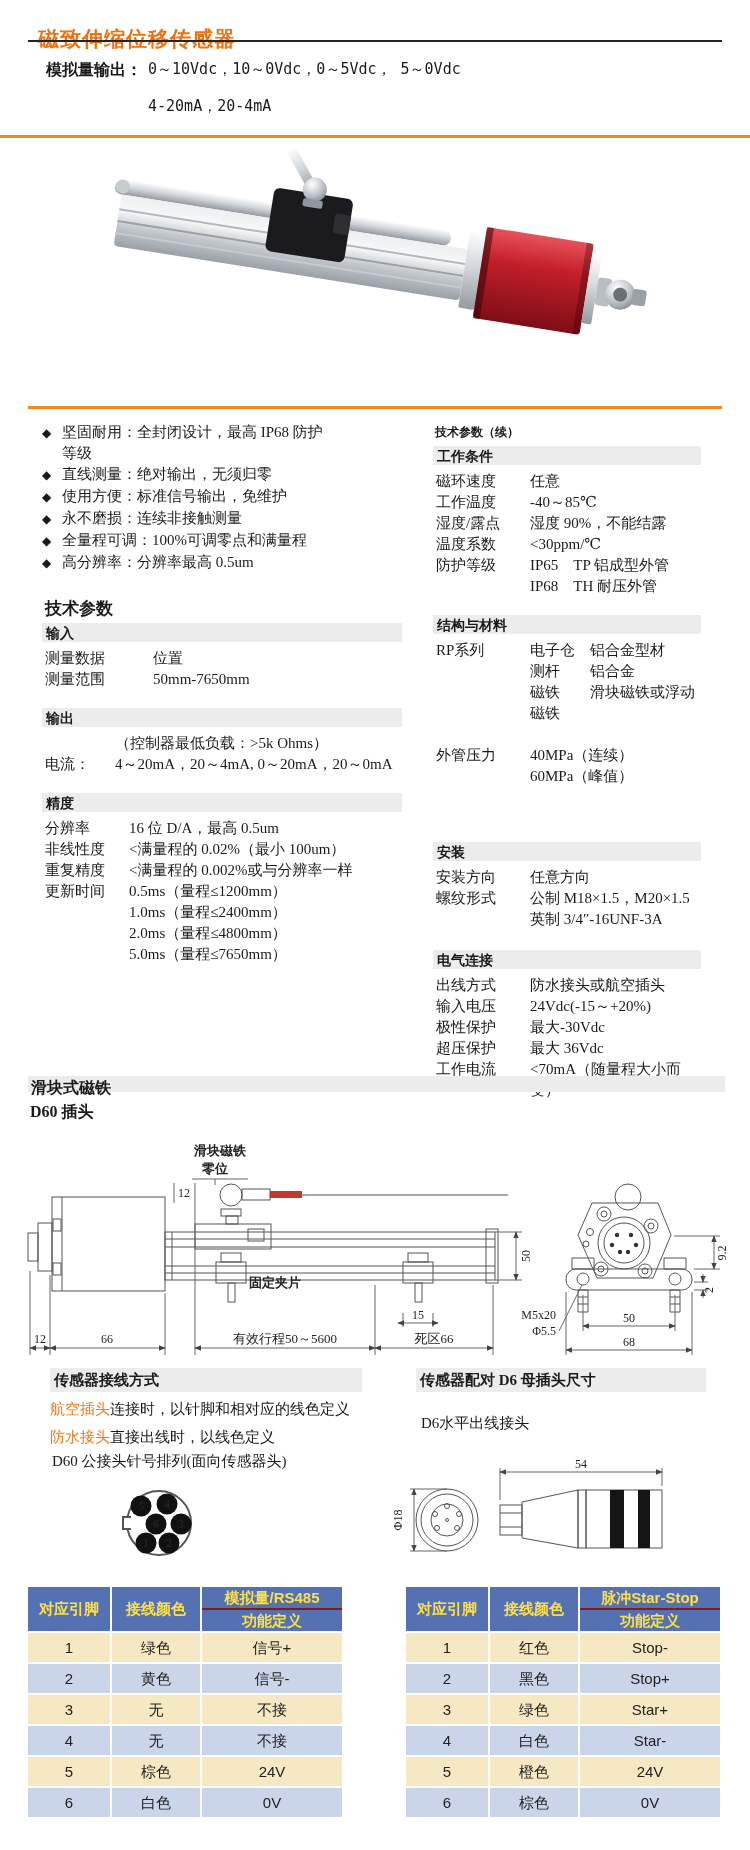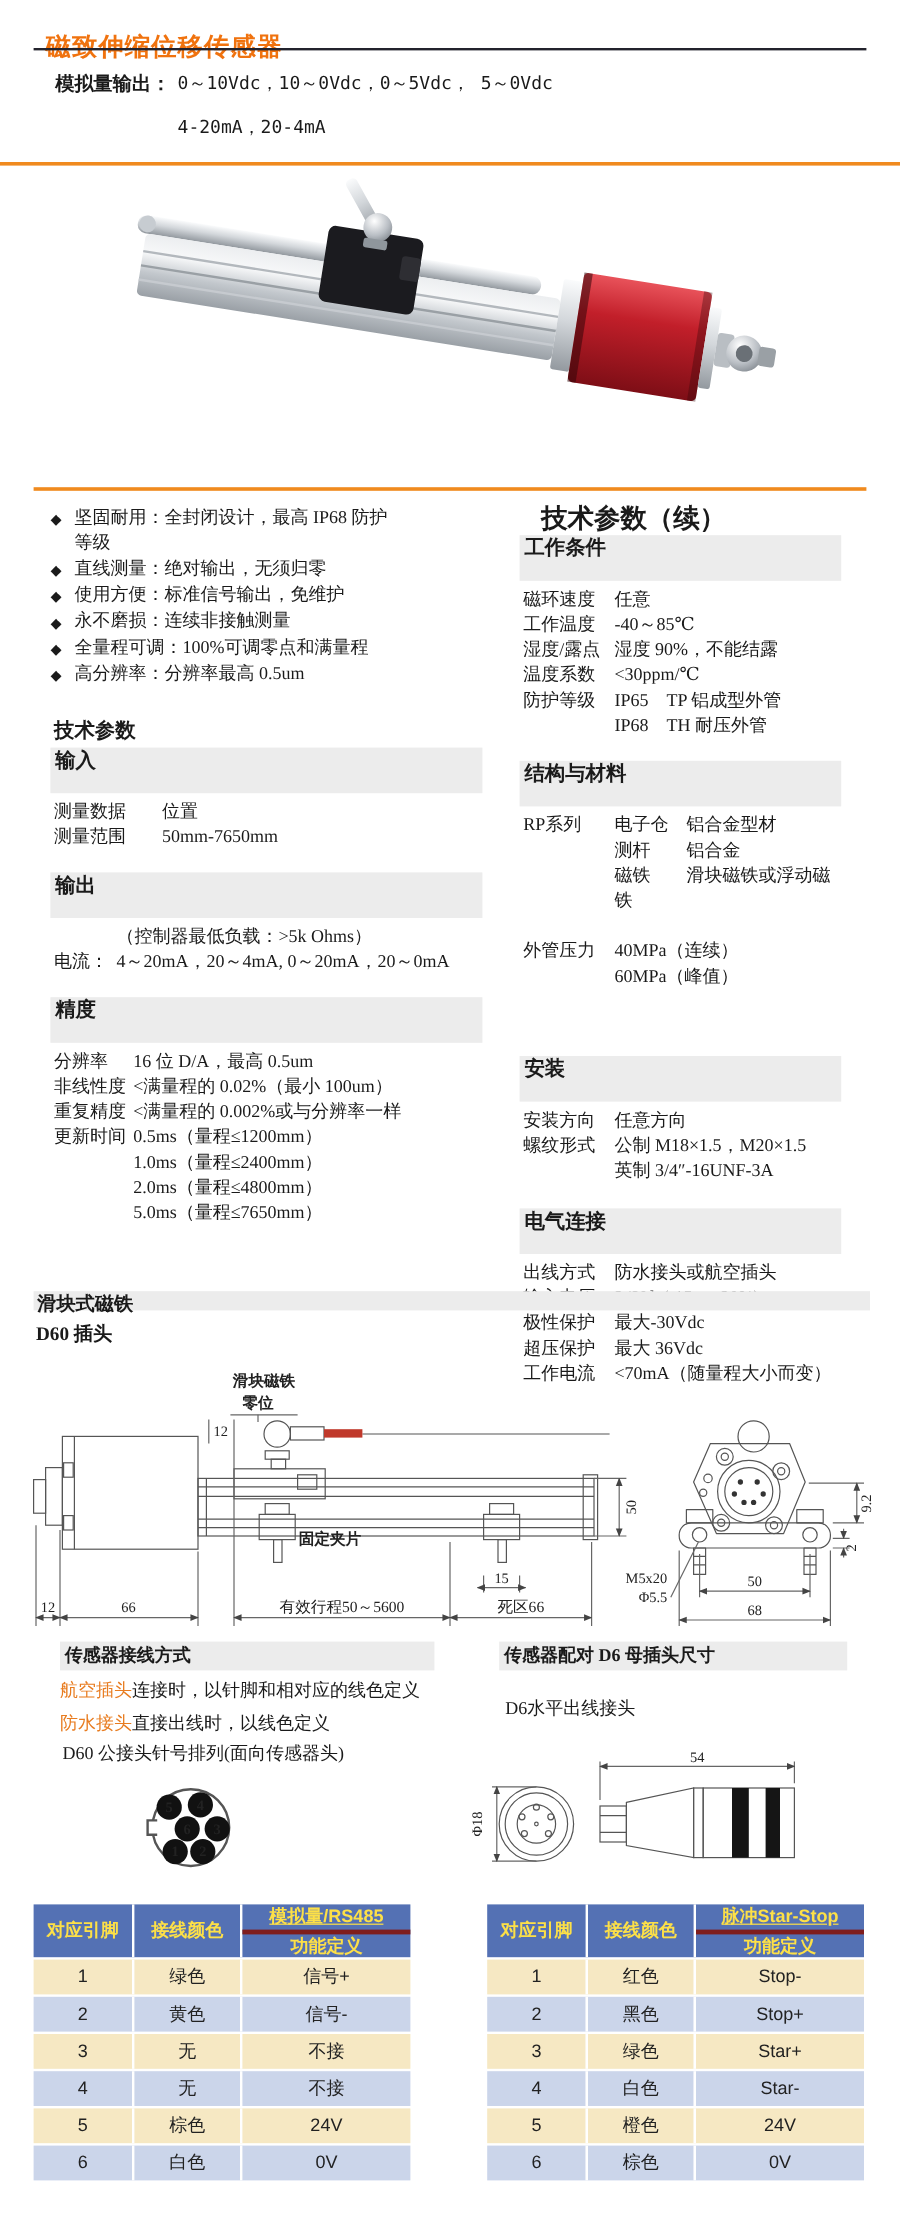--- a/index.html
+++ b/index.html
@@ -16,26 +16,26 @@
   .analog-l2{margin-left:102px;margin-top:16px;}
   .orange-rule{height:3px;background:var(--divider_orange,#f08a1e);}
   
   .col{top:422px;font-size:15px;line-height:21px;}
   .col-left{left:42px;width:360px;}
   .col-right{left:433px;width:268px;}
   .feat-item{display:flex;}
   .feat-b{width:20px;font-size:12px;padding-top:1px;}
   .feat-t{width:262px;}
   h3.sec{margin:25px 0 0 3px;font-size:17px;line-height:20px;font-weight:bold;}
-  h3.sec2{margin:0 0 0 18px;font-size:22px;line-height:20px;font-weight:bold;}
-  .bar{margin-top:18px;height:38px;line-height:22px;background:var(--bar_gray,#ececec);
-       font-weight:bold;font-size:17px;padding-left:4px;}
+  h3.sec2{margin:0 0 0 2px;font-size:12px;line-height:20px;font-weight:bold;}
+  .bar{margin-top:18px;height:19px;line-height:22px;background:var(--bar_gray,#ececec);
+       font-weight:bold;font-size:14px;padding-left:4px;}
   .bar.first{margin-top:4px;}
   .rows{margin-top:6px;padding-left:3px;}
-  .spec-row{display:flex;min-height:21px;}
+  .spec-row{display:flex;min-height:21px;gap:18px;}
   .spec-row .lab{flex:0 0 90px;white-space:pre;}
   .spec-row .val{flex:1;white-space:pre-wrap;}
   .rows.lab52 .lab{flex-basis:52px;}
   .rows.lab66 .lab{flex-basis:66px;}
   .rows.lab76 .lab{flex-basis:76px;}
   .gap55{margin-top:55px;}
   .gap20{margin-top:20px;}
   
   .magnet-bar{left:28px;top:1076px;width:694px;height:16px;line-height:24px;background:var(--bar_gray,#ececec);
               font-weight:bold;font-size:16px;padding-left:3px;}
@@ -54,21 +54,21 @@
   .d60-label{left:52px;top:1452px;font-size:15px;}
   
   .wtable{width:314px;font-family:"Liberation Sans","DejaVu Sans",sans-serif;font-size:15px;text-align:center;}
   .thead{display:flex;background:var(--header_blue,#5471b4);color:#fde047;height:44px;font-weight:600;}
   .th.c1,.td.c1{flex:0 0 82px;}
   .th.c2,.td.c2{flex:0 0 88px;}
   .th.c3,.td.c3{flex:1;}
   .th.c2,.th.c3,.td.c2,.td.c3{border-left:2px solid #fff;}
   .th{line-height:44px;}
   .th.c3{line-height:normal;}
-  .h3a{height:21px;line-height:21px;border-bottom:4px solid #7f1d1d;text-decoration:underline;}
+  .h3a{height:21px;line-height:21px;border-bottom:2px solid #7f1d1d;}
   .h3b{height:32px;line-height:21px;}
   .trow{display:flex;height:29px;margin-top:2px;color:#222;}
   .td{line-height:29px;}
   .tbody > div:nth-of-type(odd) .td{background:var(--row_cream,#f6e8c3);}
   .tbody > div:nth-of-type(even) .td{background:var(--row_blue,#cbd5ea);}
 </style>
 </head>
 <body>
 
 <div id="page">

